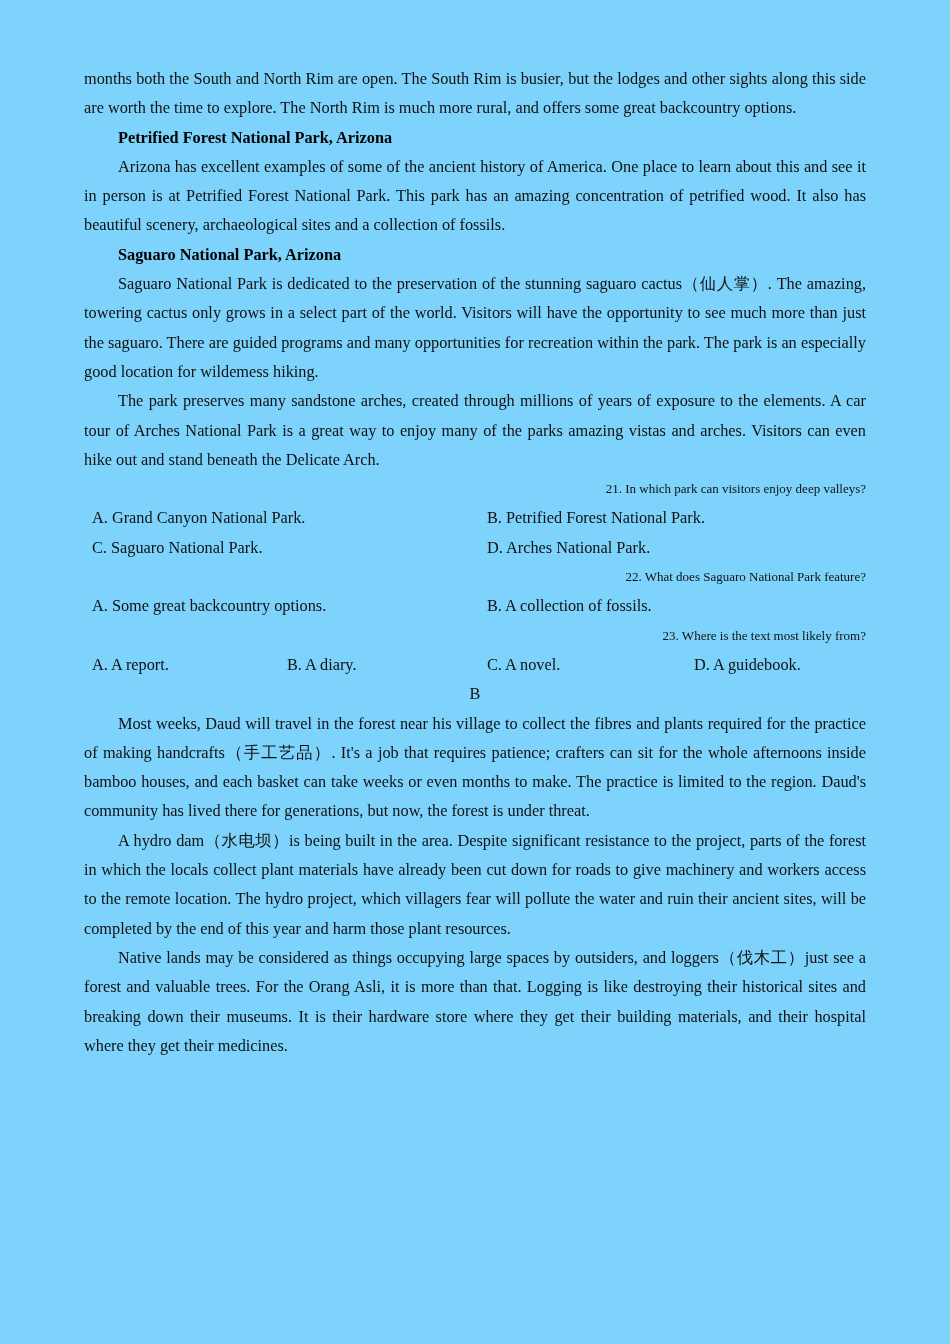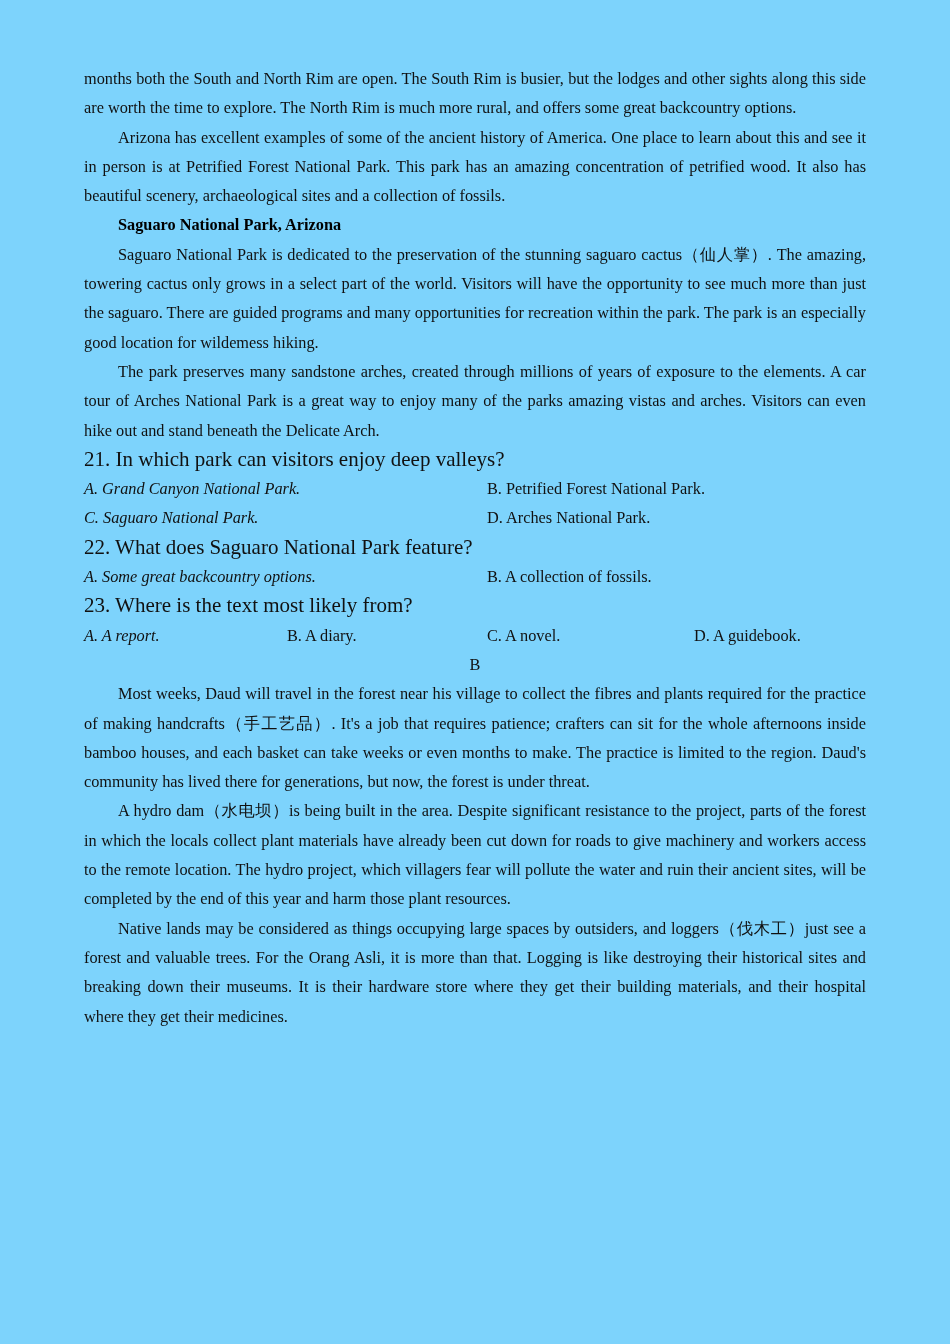--- a/index.html
+++ b/index.html
@@ -42,24 +42,24 @@
   }
   .heading {
     font-size: 16.3px;
     line-height: 29.3px;
     font-weight: bold;
     margin: 0;
     padding-left: 34px;
     color: #000000;
   }
   .qline {
-    font-size: 21px;
+    font-size: 13px;
     line-height: 29.3px;
     margin: 0;
-    text-align: left;
+    text-align: right;
     color: #111111;
   }
   .section-label {
     font-size: 16.3px;
     line-height: 29.3px;
     margin: 0;
     text-align: center;
     width: 782px;
     color: #111111;
   }
@@ -69,33 +69,34 @@
     height: 29.3px;
     font-size: 16.3px;
     line-height: 29.3px;
     color: #111111;
   }
   .opt {
     position: absolute;
     top: 0;
     white-space: nowrap;
   }
-  .c0 { left: 0px; font-style: italic; }
+  .c0 { left: 8px; }
   .c1 { left: 203px; }
   .c2 { left: 403px; }
   .c3 { left: 610px; }
 </style>
 </head>
 <body>
 
 <div class="page">
   <div class="content">
 
     <p class="para">months both the South and North Rim are open. The South Rim is busier, but the lodges and other sights along this side are worth the time to explore. The North Rim is much more rural, and offers some great backcountry options.</p>
 
+    <p class="heading">Petrified Forest National Park, Arizona</p>
 
     <p class="para indent">Arizona has excellent examples of some of the ancient history of America. One place to learn about this and see it in person is at Petrified Forest National Park. This park has an amazing concentration of petrified wood. It also has beautiful scenery, archaeological sites and a collection of fossils.</p>
 
     <p class="heading">Saguaro National Park, Arizona</p>
 
     <p class="para indent">Saguaro National Park is dedicated to the preservation of the stunning saguaro cactus（仙人掌）. The amazing, towering cactus only grows in a select part of the world. Visitors will have the opportunity to see much more than just the saguaro. There are guided programs and many opportunities for recreation within the park. The park is an especially good location for wildemess hiking.</p>
 
 
     <p class="para indent">The park preserves many sandstone arches, created through millions of years of exposure to the elements. A car tour of Arches National Park is a great way to enjoy many of the parks amazing vistas and arches. Visitors can even hike out and stand beneath the Delicate Arch.</p>
 

